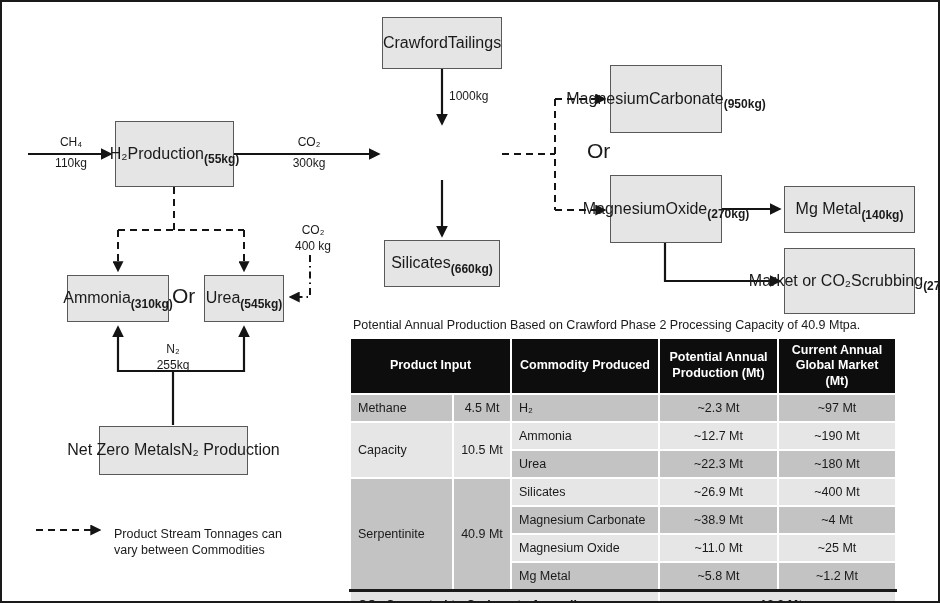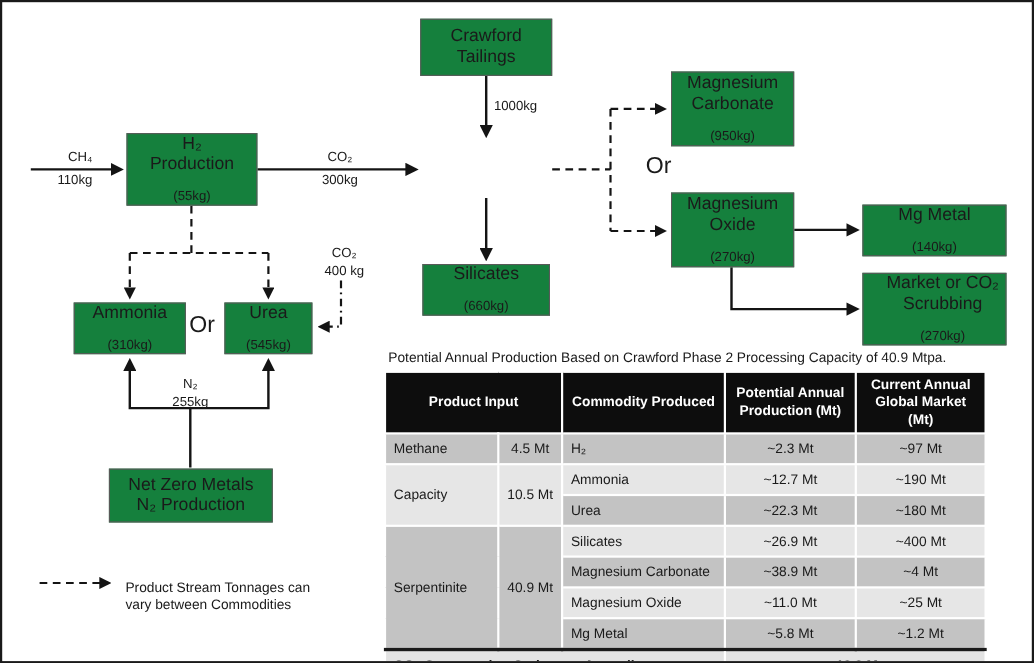--- a/index.html
+++ b/index.html
@@ -5,26 +5,26 @@
   html,body { margin:0; padding:0; background:#fff; }
   .page {
     position:relative; width:940px; height:603px; box-sizing:border-box;
     background:#ffffff; border:2px solid #1a1a1a; overflow:hidden;
     font-family:"Liberation Sans", "DejaVu Sans", sans-serif; color:#1a1a1a;
   }
   .layer { position:absolute; left:0; top:0; width:940px; height:603px; pointer-events:none; }
 
   
   .node {
-    position:absolute; background:#15803d; border:1.5px solid #595959; box-sizing:border-box;
-    display:flex; flex-direction:column; align-items:center; justify-content:center;
+    position:absolute; background:#e5e5e5; border:1.5px solid #595959; box-sizing:border-box;
+    display:flex; flex-direction:row; align-items:center; justify-content:center;
     text-align:center;
   }
   .node .l { font-size:16px; line-height:1.18; white-space:nowrap; }
-  .node .amt { font-size:12px; line-height:1.2; margin-top:11px; white-space:nowrap; }
+  .node .amt { font-size:12px; line-height:1.2; margin-top:11px; white-space:nowrap;font-weight:bold; }
 
   
   .flow-label { position:absolute; text-align:center; font-size:12px; line-height:1.15; }
   .flow-label.gap6 .fl1 { margin-bottom:7px; }
   .flow-label.gap2 .fl1 { margin-bottom:2px; }
   .or-label { position:absolute; font-size:21px; line-height:1; }
 
   
   .legend-text { position:absolute; font-size:12.5px; line-height:1.26; }
 
@@ -134,21 +134,21 @@
   <div class="node" style="left:202px; top:273px; width:80px; height:47px;">
     <div class="l">Urea</div>
     <div class="amt">(545kg)</div>
   </div>
 
   <div class="node" style="left:97px; top:424px; width:149px; height:49px;">
     <div class="l">Net Zero Metals</div>
     <div class="l">N₂ Production</div>
   </div>
 
-  <div class="flow-label gap6" style="left:24px; top:134px; width:58px;text-align:right;">
+  <div class="flow-label gap6" style="left:40px; top:134px; width:58px;">
     <div class="fl1">CH₄</div>
     <div>110kg</div>
   </div>
 
   <div class="flow-label gap6" style="left:279px; top:134px; width:56px;">
     <div class="fl1">CO₂</div>
     <div>300kg</div>
   </div>
 
   <div class="flow-label" style="left:447px; top:88px; text-align:left;">1000kg</div>

